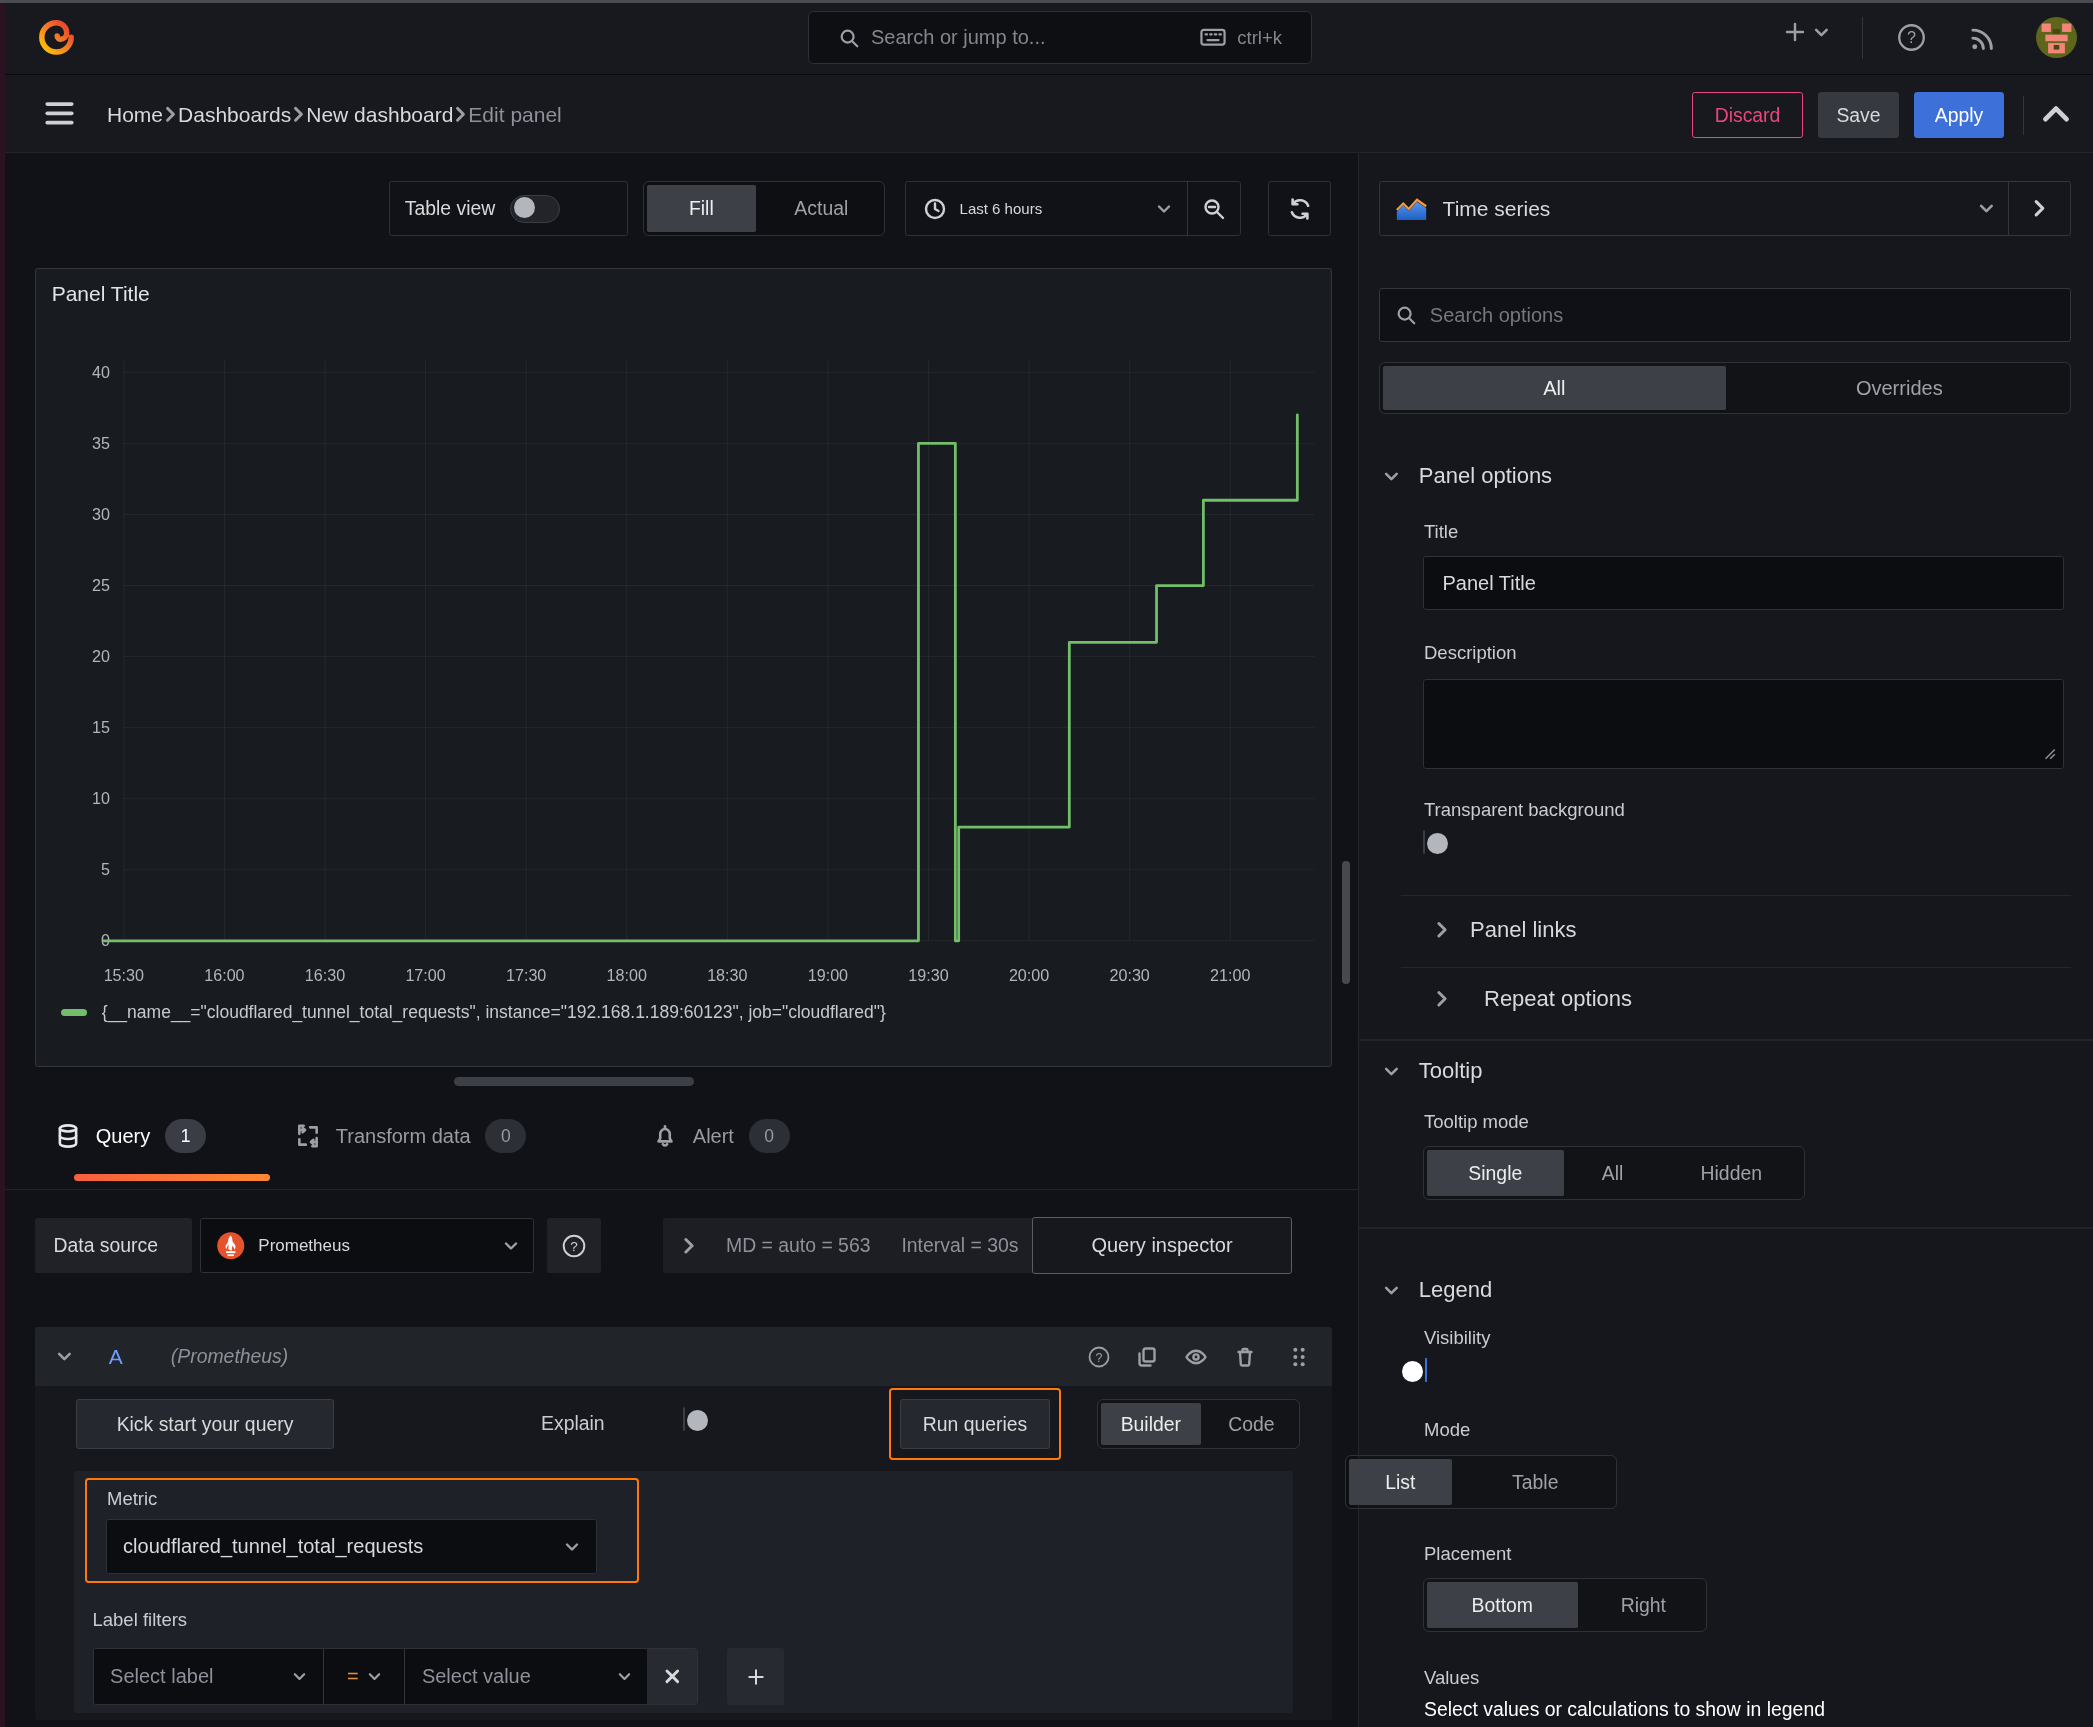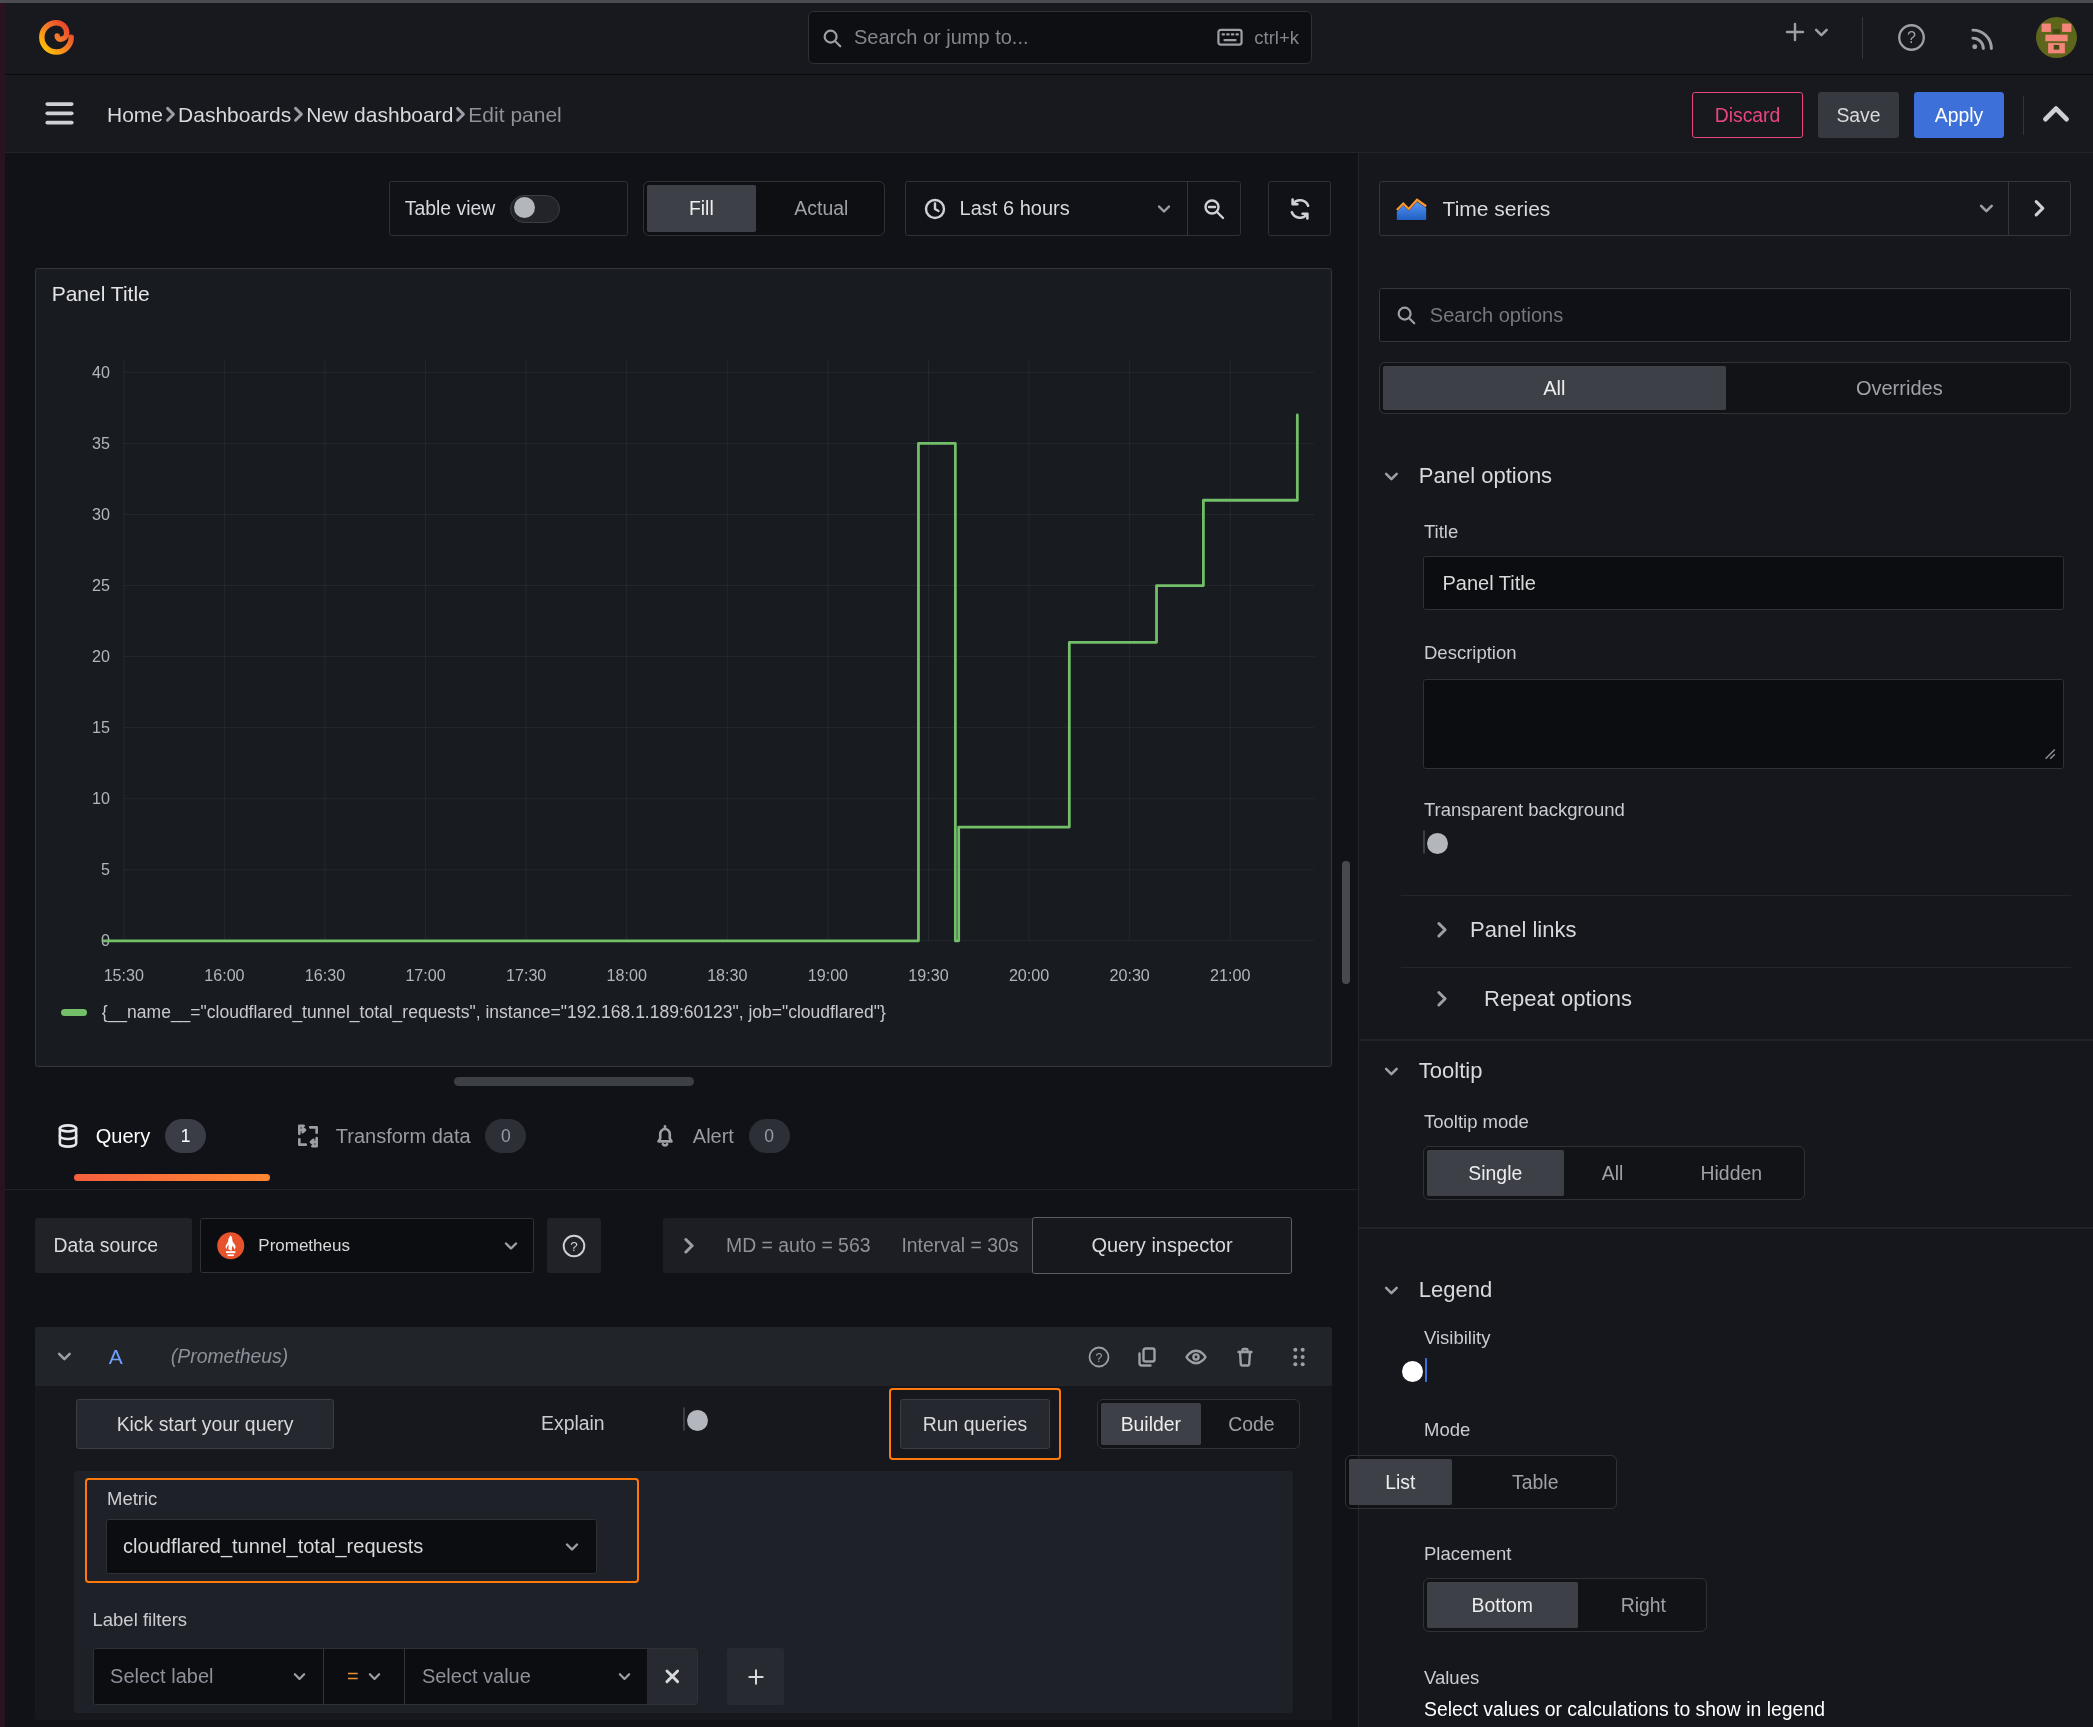--- a/index.html
+++ b/index.html
@@ -61,21 +61,21 @@
           <linearGradient id="glg" x1="0" y1="1" x2="1" y2="0">
         <stop offset="0" stop-color="#fc0"></stop>
             <stop offset=".55" stop-color="#f2742b"></stop>
             <stop offset="1" stop-color="#e8352a"></stop>
       </linearGradient>
         </defs>
       <path fill="none" stroke="url(#glg)" stroke-width="3.2" stroke-linecap="round" d="M20.6 12.2a8.6 8.6 0 1 1-8.6-8.6 6 6 0 0 1 6 6 3.7 3.7 0 0 1-3.7 3.7 1.9 1.9 0 0 1-1.9-1.9"></path>
     </svg>
   </div>
 
-  <div class="abs flex" style="left:808px;top:11px;width:504px;height:53px;background:#0e0f13;border:0.9px solid var(--border);border-radius:5.5px;padding:0 12px;gap:11px">
+  <div class="abs flex" style="left:808px;top:11px;width:504px;height:53px;background:#0e0f13;border:0.9px solid var(--border);border-radius:5.5px;padding:0 29px;gap:11px">
     <span class="icon">
       <svg width="22" height="22" viewBox="0 0 24 24" class="chev">
           <circle cx="10.5" cy="10.5" r="6.5"></circle>
           <line x1="15.5" y1="15.5" x2="21" y2="21"></line>
         </svg>
     </span>
     <span style="color:#84868e;font-size:20px;flex:1">Search or jump to...</span>
     <span class="icon">
       <svg width="26" height="18.5" viewBox="0 0 28 20" class="chev">
           <rect x="1.5" y="2" width="25" height="16" rx="2.5"></rect>
@@ -178,21 +178,21 @@
   <div class="abs seggrp" style="left:643px;top:181px;width:242px;height:55px">
     <span class="seg sel" style="flex:1;font-size:19.4px">Fill</span>
     <span class="seg" style="flex:1.15;font-size:19.4px">Actual</span>
   </div>
   <div class="abs flex box" style="left:905px;top:181px;width:336px;height:55px">
     <div class="flex" style="flex:1;padding:0 16.6px;gap:13px">
       <svg width="24" height="24" viewBox="0 0 24 24" class="chev" style="stroke:#cfd0d5">
           <circle cx="12" cy="12" r="9"></circle>
           <polyline points="12,6.5 12,12 15.5,14"></polyline>
         </svg>
-      <span style="font-size:20px;flex:1">Last 6 hours</span>
+      <span style="font-size:15px;flex:1">Last 6 hours</span>
       <svg width="14" height="10" viewBox="0 0 14 9" class="chev">
           <polyline points="2,2 7,7 12,2"></polyline>
         </svg>
     </div>
     <div class="divider-v" style="height:55px"></div>
     <div class="flex" style="width:52px;justify-content:center">
       <svg width="24" height="24" viewBox="0 0 24 24" class="chev" style="stroke:#cfd0d5">
           <circle cx="10" cy="10" r="6.5"></circle>
           <line x1="15" y1="15" x2="21" y2="21"></line>
           <line x1="7" y1="10" x2="13" y2="10"></line>

